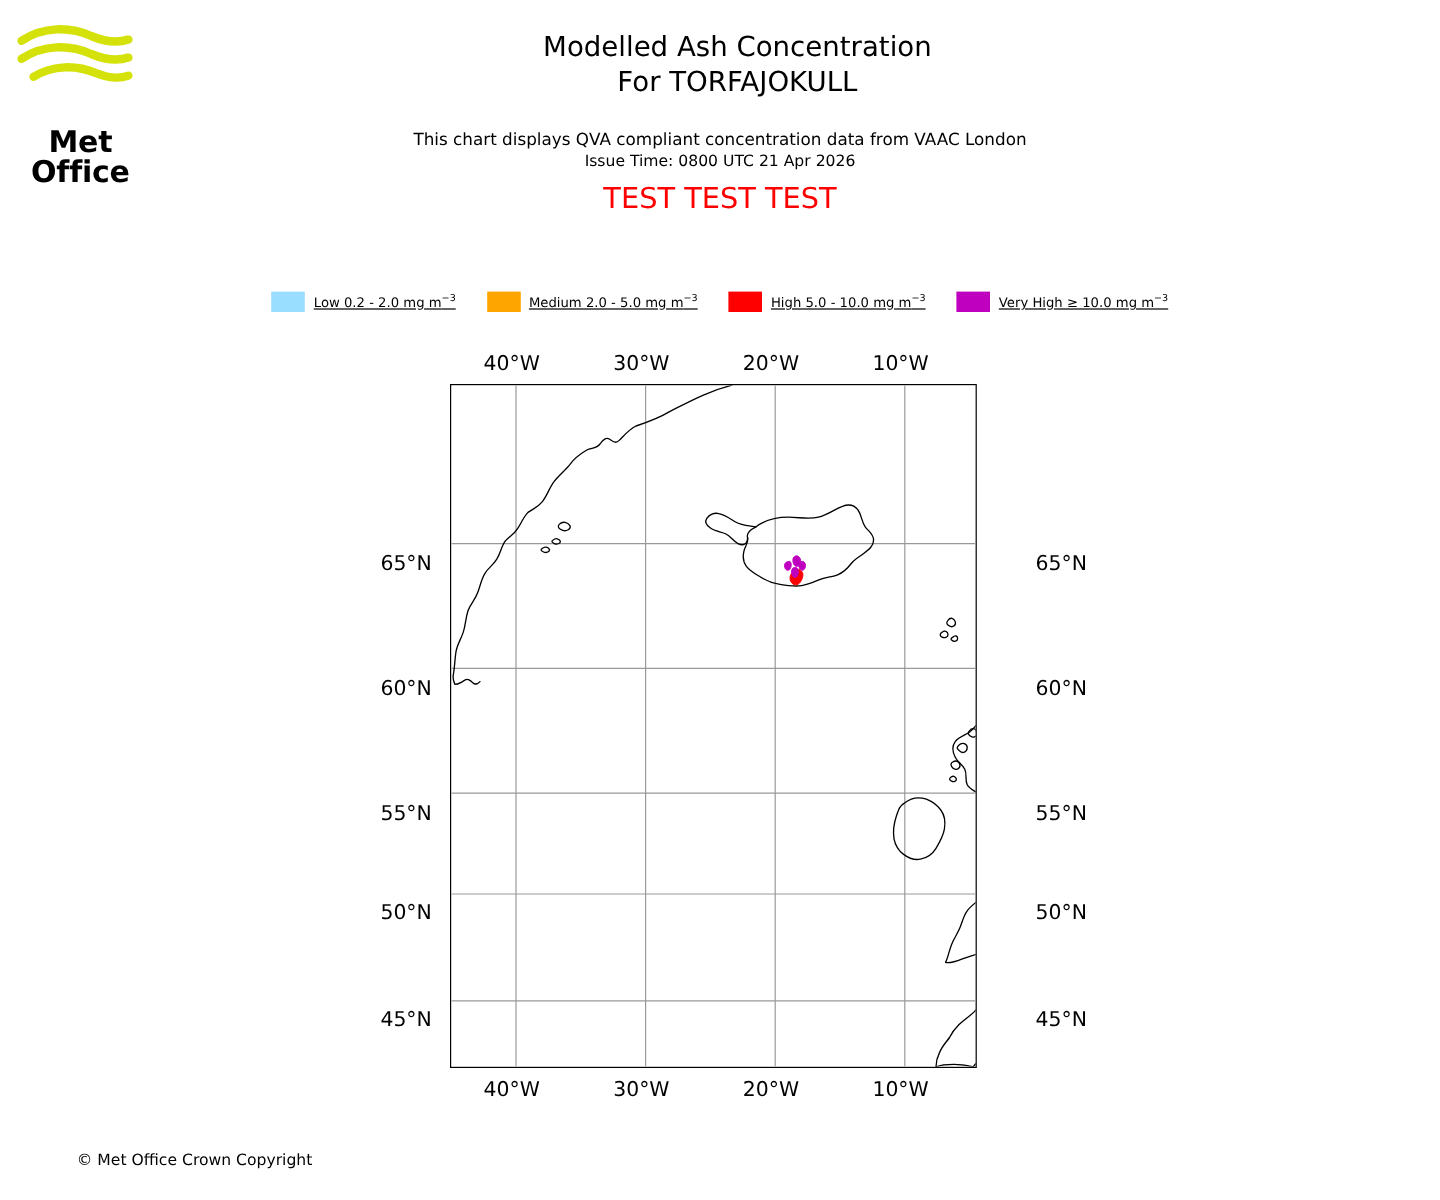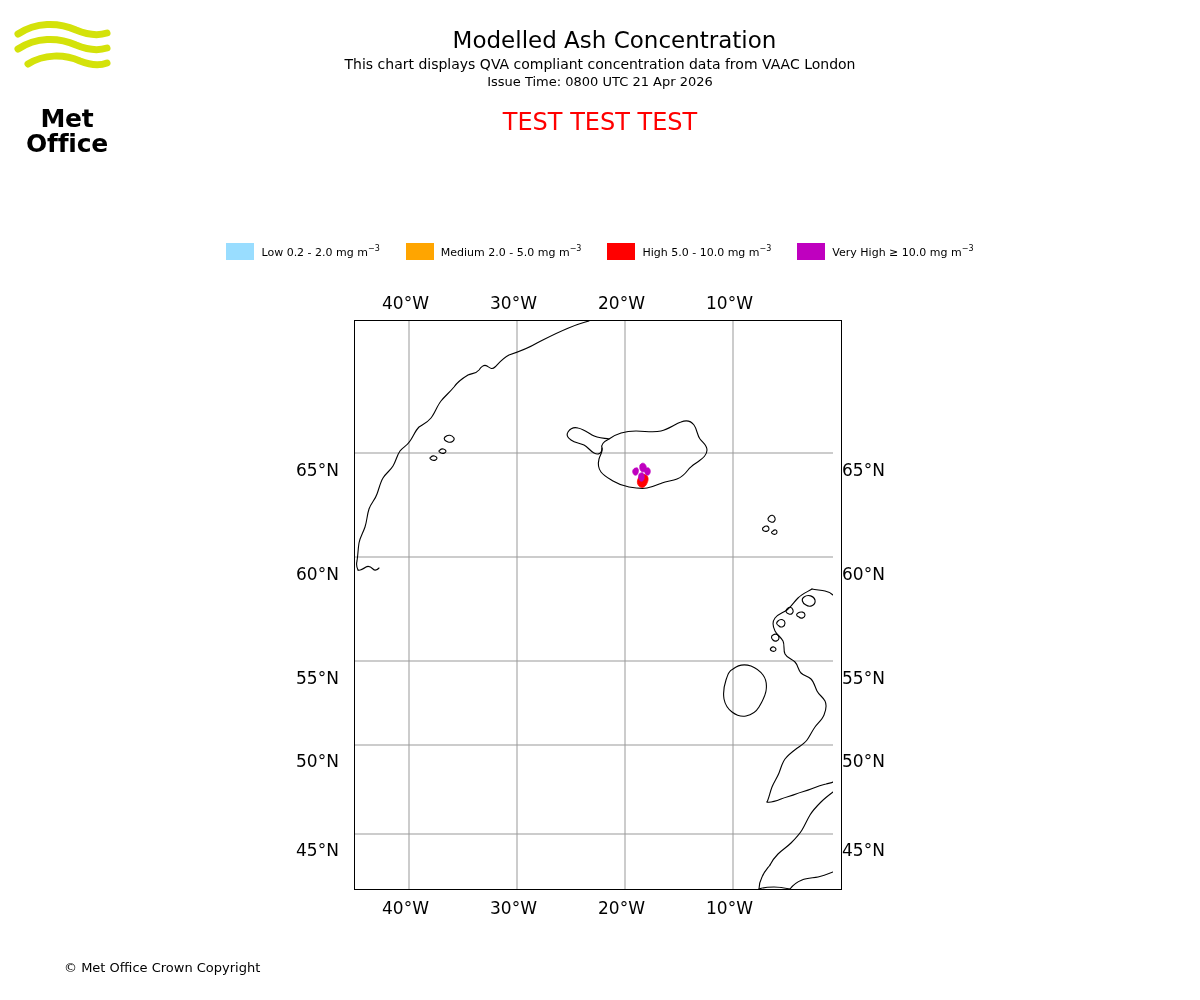--- a/index.html
+++ b/index.html
@@ -50,69 +50,70 @@
     text-align: center;
   }
   #header .title-line {
     font-size: 23px;
     line-height: 29px;
     font-weight: normal;
     padding-left: 29px;
   }
   #header .subtitle {
     font-size: 14px;
-    margin-top: 0;
+    margin-top: 24px;
     line-height: 18px;
   }
   #header .issue {
     font-size: 13px;
     margin-top: 0;
     line-height: 17px;
   }
   #header .testbanner {
     font-size: 24px;
     color: #ff0000;
-    margin-top: 18px;
+    margin-top: 8px;
     line-height: 28px;
   }
 
   
   #legend {
     position: absolute;
     top: 243px;
     left: 0;
     width: 1200px;
     display: flex;
     justify-content: center;
     align-items: center;
     gap: 0px;
   }
   .legend-item {
     display: flex;
     align-items: center;
     margin-right: 26px;
+    text-decoration: underline;
   }
   .legend-item:last-child { margin-right: 0; }
   .legend-swatch {
     width: 28px;
     height: 17px;
     margin-right: 7px;
   }
   .legend-label {
     font-size: 11px;
     white-space: nowrap;
   }
   .legend-label sup { font-size: 8px; }
 
   
   #map-wrap {
     position: absolute;
-    left: 354px;
+    left: 375px;
     top: 320px;
-    width: 488px;
+    width: 439px;
     height: 570px;
   }
   #map-frame {
     position: absolute;
     left: 0; top: 0;
     width: 100%; height: 100%;
     border: 1px solid #000;
     box-sizing: border-box;
     overflow: hidden;
     background: #ffffff;
@@ -145,20 +146,21 @@
         <path d="M6 29 C 24 17, 46 17, 64 25 C 76 30, 86 31, 95 28" stroke="#d4e20a"></path>
         <path d="M16 44 C 32 34, 52 34, 68 41 C 78 45, 87 46, 95 43" stroke="#d4e20a"></path>
       </g>
     </svg>
   </div>
   <div class="logo-text">Met Office</div>
 </div>
 
 <div id="header">
   <div class="title-line">Modelled Ash Concentration</div>
+  <div class="title-line">For TORFAJOKULL</div>
   <div class="subtitle">This chart displays QVA compliant concentration data from VAAC London</div>
   <div class="issue">Issue Time: 0800 UTC 21 Apr 2026</div>
   <div class="testbanner" style="color: rgb(255, 0, 0);">TEST TEST TEST</div>
 </div>
 
 <div id="legend">
   <div class="legend-item">
     <span class="legend-swatch" id="sw0" style="background: rgb(153, 221, 255);"></span>
     <span class="legend-label"><span>Low 0.2 - 2.0 mg m</span><sup>−3</sup></span>
   </div>

